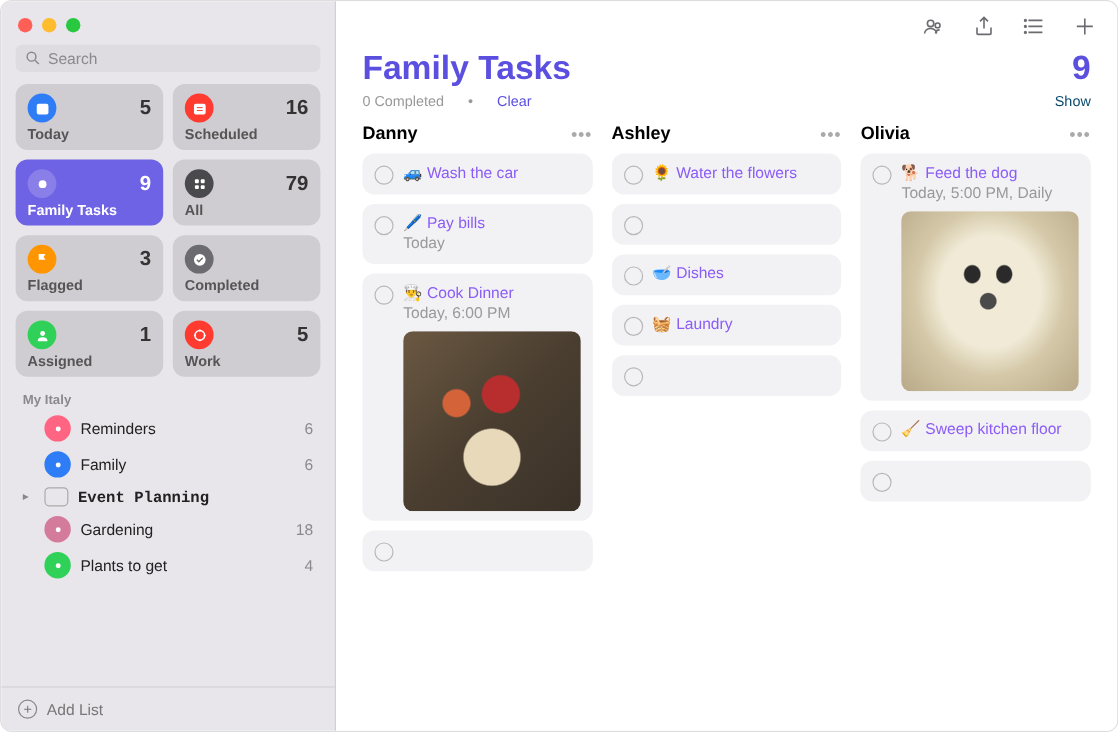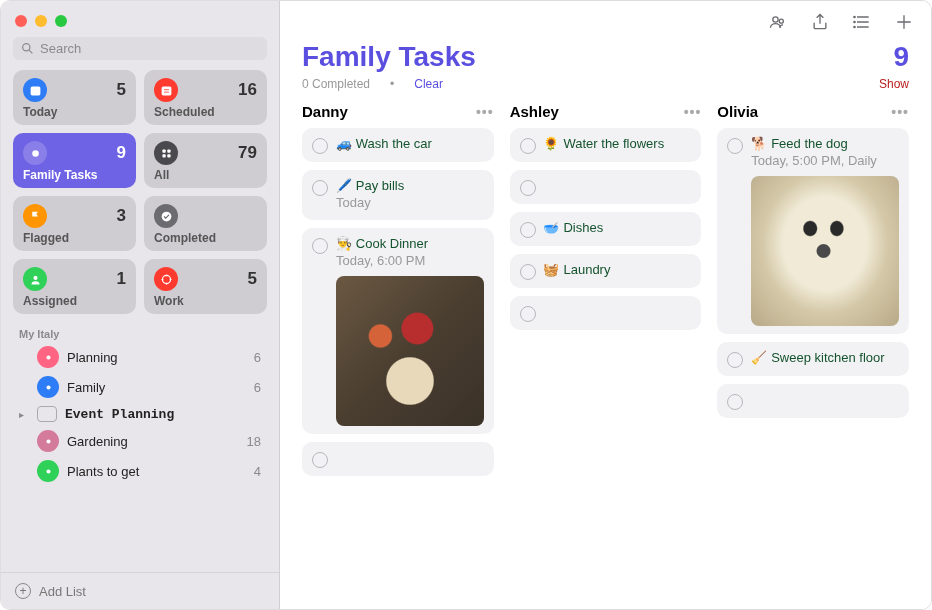--- a/index.html
+++ b/index.html
@@ -33,29 +33,29 @@
 .main { flex: 1; display: flex; flex-direction: column; background: #fff; }
 .toolbar { display: flex; justify-content: flex-end; gap: 20px; padding: 10px 16px 2px; }
 .tb-icon { width: 22px; height: 22px; color: #6b6b70; cursor: pointer; display: flex; align-items: center; justify-content: center; }
 .tb-icon svg { width: 20px; height: 20px; stroke: #6b6b70; fill: none; stroke-width: 1.6; }
 .header { display: flex; justify-content: space-between; align-items: flex-start; padding: 6px 22px 0; }
 .h-title { font-size: 28px; font-weight: 700; color: #5b4fe0; }
 .h-count { font-size: 28px; font-weight: 700; color: #5b4fe0; }
 .subhead { display: flex; justify-content: space-between; padding: 4px 22px 12px; font-size: 12px; }
 .sub-left { color: #999; display: flex; gap: 20px; }
 .sub-clear { color: #5b4fe0; cursor: pointer; }
-.sub-show { color: #b91c1c; cursor: pointer; }
+.sub-show { color: #0c4a6e; cursor: pointer; }
 .columns { display: flex; gap: 16px; padding: 0 22px 16px; flex: 1; overflow: hidden; }
 .col { flex: 1; min-width: 0; }
 .col-head { display: flex; justify-content: space-between; align-items: center; font-size: 15px; font-weight: 700; margin-bottom: 8px; }
 .col-more { color: #aaa; cursor: pointer; font-size: 14px; letter-spacing: 1px; }
 .task { background: #f2f2f5; border-radius: 10px; padding: 8px 10px; margin-bottom: 8px; display: flex; gap: 8px; }
 .task-radio { width: 16px; height: 16px; border: 1.5px solid #b8b8bc; border-radius: 50%; flex-shrink: 0; margin-top: 2px; cursor: pointer; }
 .task-body { flex: 1; min-width: 0; }
-.task-title { font-size: 13px; color: #14532d; }
+.task-title { font-size: 13px; color: #8b5cf6; }
 .task-sub { font-size: 13px; color: #999; margin-top: 2px; line-height: 1.3; }
 .task-img { width: 100%; height: 150px; border-radius: 8px; margin-top: 6px; }
 .img-dinner { background: radial-gradient(circle at 30% 40%, #d4633a 8%, transparent 9%), radial-gradient(circle at 55% 35%, #b82e2e 12%, transparent 13%), radial-gradient(circle at 50% 70%, #e8d9bb 18%, transparent 19%), linear-gradient(135deg, #6b5842 0%, #4a3e30 50%, #3a3128 100%); }
 .img-italy { background: linear-gradient(180deg, #a8d4e8 0%, #7cb8d6 28%, #e8e2d4 30%, #d6ccb8 42%, #2a7ba8 44%, #1e5f85 100%); }
 .img-dog { background: radial-gradient(ellipse at 40% 35%, #2a2a2a 5%, transparent 6%), radial-gradient(ellipse at 58% 35%, #2a2a2a 5%, transparent 6%), radial-gradient(ellipse at 49% 50%, #4a4a4a 6%, transparent 7%), radial-gradient(ellipse at 50% 45%, #f0ead6 40%, #d4c8a8 60%, #b8a988 100%); }
 .task.empty .task-body { min-height: 14px; }
 </style>
 </head>
 <body>
 
@@ -173,21 +173,21 @@
     </div>
   <div class="mylists-title">My Italy</div>
   <div class="list-items" id="lists">
       <div class="li-row">
         <span class="disclosure"></span>
         <div class="li-icon" style="background:#ff6482">
           <svg width="11" height="11" viewBox="0 0 16 16">
             <circle cx="8" cy="8" r="3" fill="#fff"></circle>
           </svg>
         </div>
-        <div class="li-label">Planning</div>
+        <div class="li-label">Reminders</div>
         <div class="li-count">6</div>
       </div>
       <div class="li-row">
         <span class="disclosure"></span>
         <div class="li-icon" style="background:#2e7cf6">
           <svg width="11" height="11" viewBox="0 0 16 16">
             <circle cx="8" cy="8" r="3" fill="#fff"></circle>
           </svg>
         </div>
         <div class="li-label">Family</div>

